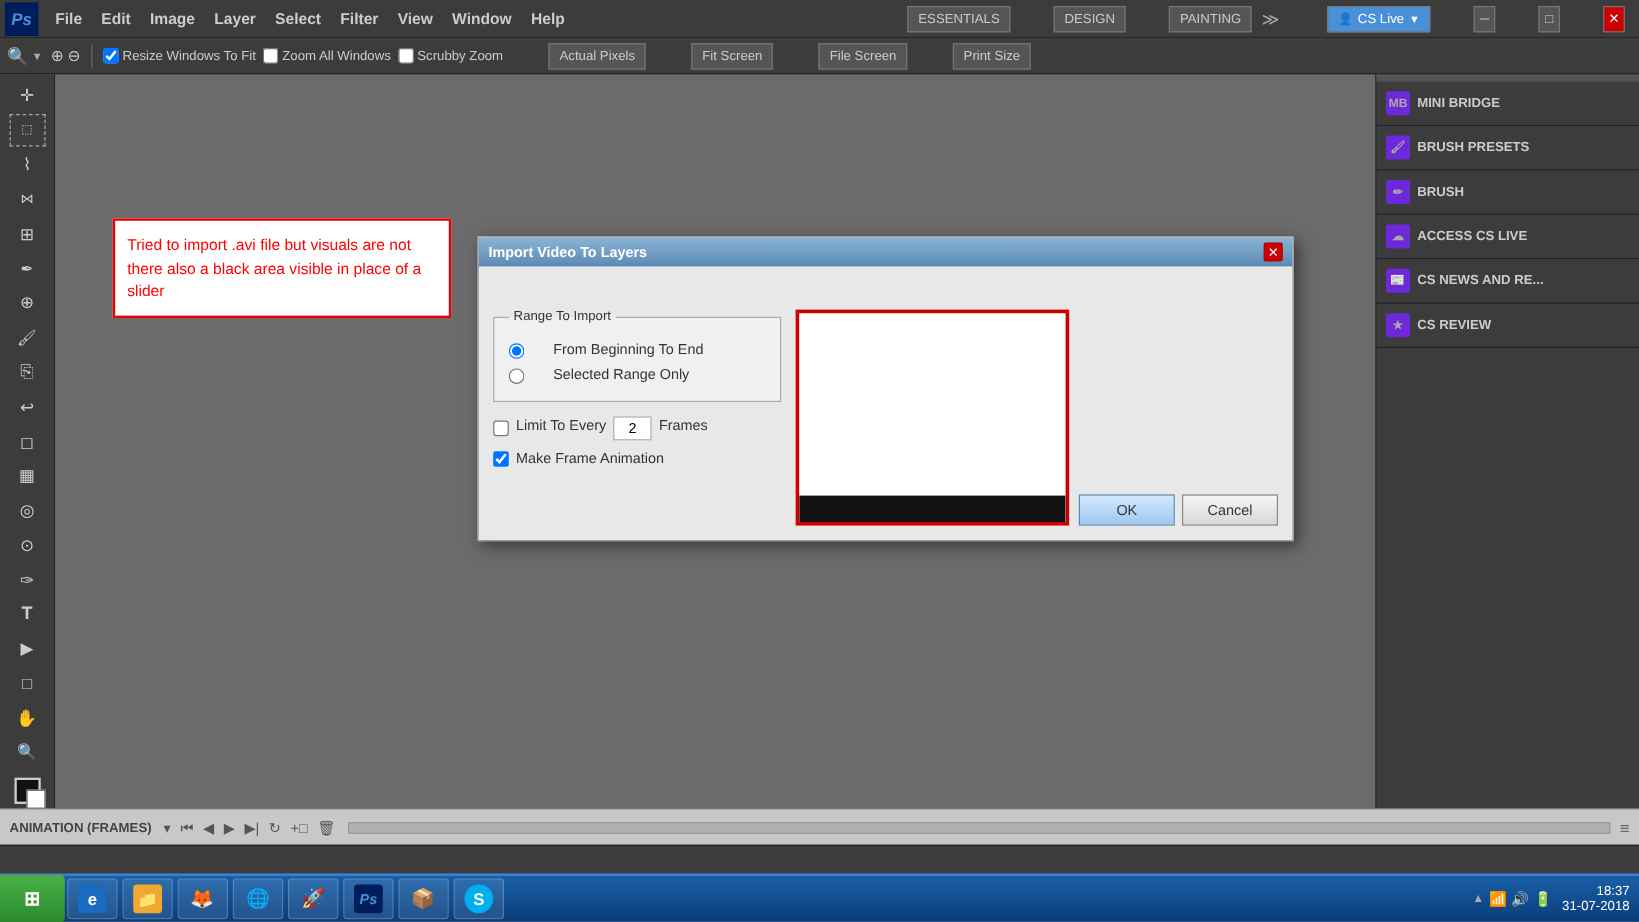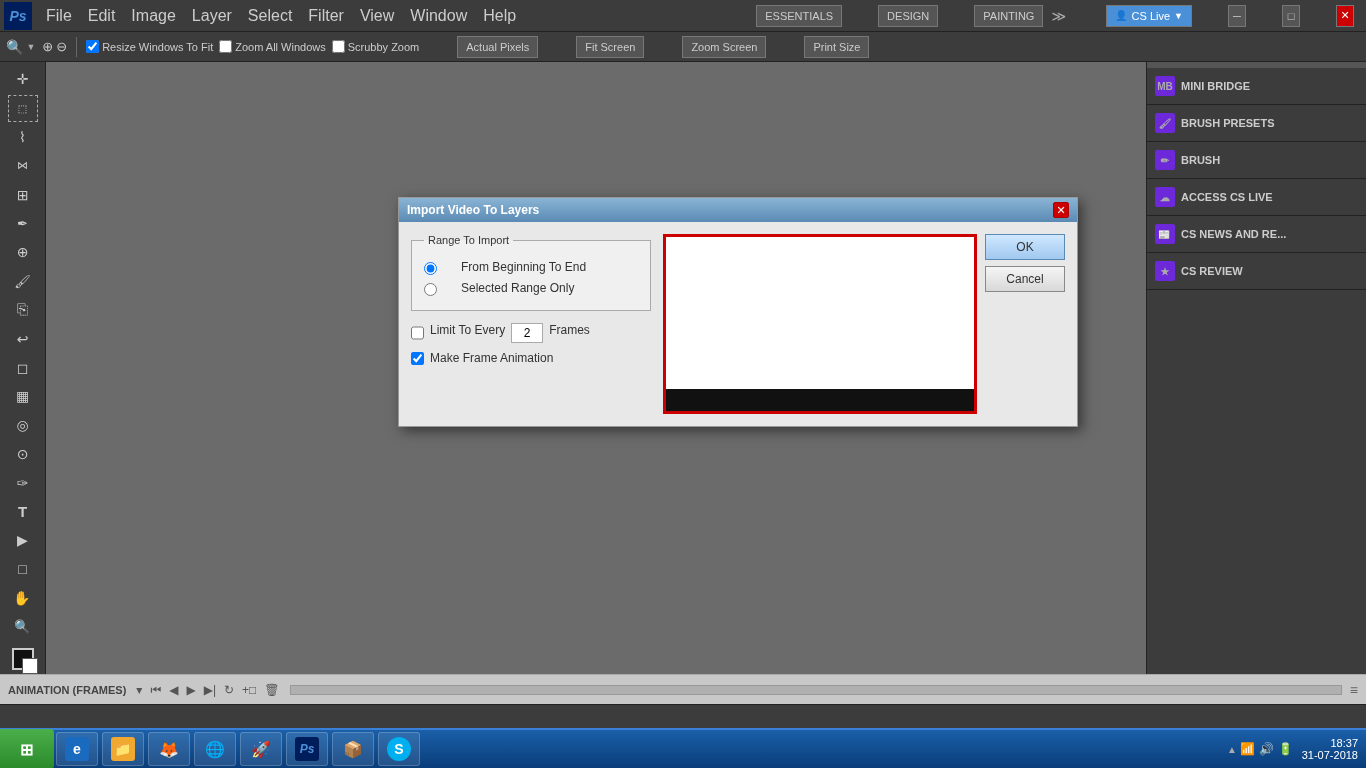--- a/index.html
+++ b/index.html
@@ -11,21 +11,21 @@
       background: #3c3c3c; height: 32px;
       color: #ccc; padding: 0 4px;
       border-bottom: 1px solid #222;
     }
     #ps-logo {
       width: 28px; height: 28px; margin-right: 6px;
       background: #001d5b; display: flex; align-items: center; justify-content: center;
       color: #4a90d9; font-size: 14px; font-weight: bold; font-style: italic; flex-shrink: 0;
     }
     .menu-item {
-      padding: 4px 8px; cursor: pointer; color: #ccc; font-size: 16px;
+      padding: 4px 8px; cursor: pointer; color: #ccc; font-size: 13px; font-weight: bold;
     }
 
     
     #toolbar {
       display: flex; align-items: center;
       background: #3c3c3c; height: 30px;
       padding: 0 6px; gap: 6px;
       border-bottom: 1px solid #222;
     }
     .toolbar-btn {
@@ -75,21 +75,21 @@
       padding: 0 8px;
     }
     #dialog-title { color: white; font-size: 12px; font-weight: bold; }
     #dialog-close {
       width: 16px; height: 16px; background: #cc0000;
       border: 1px solid #aa0000; border-radius: 2px;
       display: flex; align-items: center; justify-content: center;
       color: white; font-size: 11px; cursor: pointer;
     }
     #dialog-content {
-      display: flex; padding: 12px; gap: 12px;
+      display: flex; padding: 12px; gap: 12px; margin-top: 24px;
     }
     #dialog-left { flex: 0 0 240px; }
     #range-group {
       border: 1px solid #aaa; padding: 8px 12px; margin-bottom: 12px;
       background: #f0f0f0;
     }
     #range-group legend { font-size: 11px; color: #333; padding: 0 4px; }
     .radio-row { display: flex; align-items: flex-start; gap: 24px; margin: 6px 0; }
     .radio-row input[type=radio] { margin-top: 2px; }
     .radio-label { font-size: 12px; color: #333; }
@@ -116,21 +116,21 @@
       width: 80px; height: 26px; font-size: 12px; cursor: pointer;
       border: 1px solid #888; background: linear-gradient(to bottom, #f5f5f5, #d8d8d8);
       color: #333;
     }
     .dialog-btn.primary {
       background: linear-gradient(to bottom, #d0e8ff, #a0c8f0);
       border: 1px solid #5a8ab4;
     }
 
     #dialog-btn-area {
-      display: flex; flex-direction: column; align-items: flex-end; gap: 6px;
+      display: flex; flex-direction: row; align-items: flex-end; gap: 6px;
       padding-top: 0;
     }
 
     
     #right-panel {
       width: 220px; background: #3c3c3c;
       border-left: 1px solid #222;
       display: flex; flex-direction: column;
     }
     .panel-section {
@@ -235,21 +235,21 @@
   <label class="toolbar-checkbox">
     <input type="checkbox" style="">
     <span>Zoom All Windows</span>
   </label>
   <label class="toolbar-checkbox">
     <input type="checkbox" style="">
     <span>Scrubby Zoom</span>
   </label>
   <button class="toolbar-btn">Actual Pixels</button>
   <button class="toolbar-btn">Fit Screen</button>
-  <button class="toolbar-btn">Zoom Screen</button>
+  <button class="toolbar-btn">File Screen</button>
   <button class="toolbar-btn">Print Size</button>
 </div>
 
 <div style="display:flex; flex-direction:column; height:calc(768px - 32px - 30px - 40px);">
   <div style="display:flex; flex:1; overflow:hidden;">
 
     <div id="left-panel">
       <button class="tool-btn" title="Move">✛</button>
       <button class="tool-btn" title="Marquee" style="border:1px dashed #aaa;font-size:10px;">⬚</button>
       <button class="tool-btn" title="Lasso">⌇</button>
@@ -272,20 +272,23 @@
       <button class="tool-btn" title="Zoom" style="font-size:13px;">🔍</button>
       <div style="margin-top:6px;display:flex;flex-direction:column;align-items:center;gap:2px;">
         <div style="width:22px;height:22px;background:#111;border:2px solid #ccc;position:relative;">
           <div style="width:16px;height:16px;background:white;border:1px solid #555;position:absolute;right:-6px;bottom:-6px;"></div>
         </div>
       </div>
     </div>
 
     <div id="canvas-area">
 
+      <div id="annotation-box">
+        <span>Tried to import .avi file but visuals are not there also a black area visible in place of a slider</span>
+      </div>
 
       <div id="dialog">
         <div id="dialog-titlebar">
           <span id="dialog-title">Import Video To Layers</span>
           <div id="dialog-close">✕</div>
         </div>
         <div id="dialog-content">
 
           <div id="dialog-left">
             <fieldset id="range-group">

